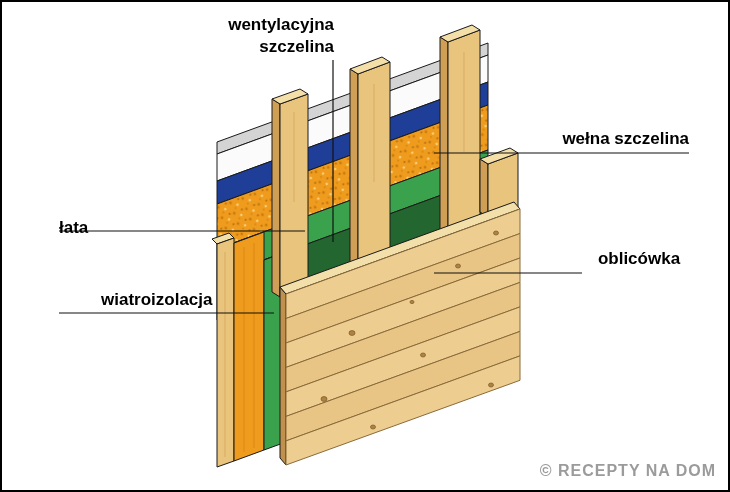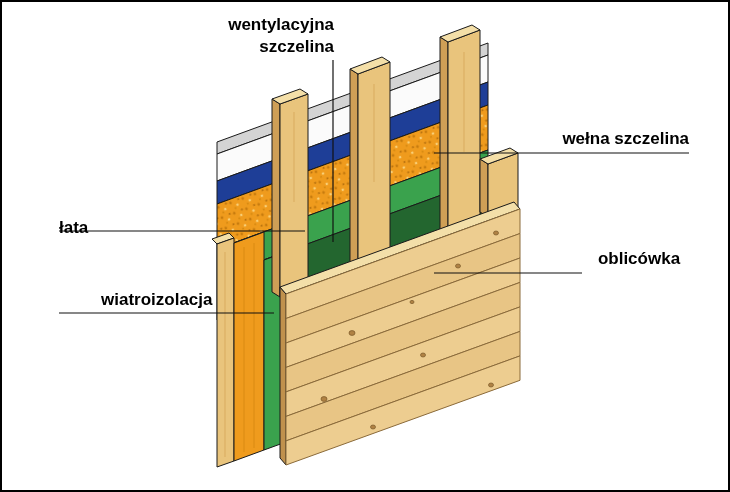--- a/index.html
+++ b/index.html
@@ -129,14 +129,15 @@
   <div class="label right" style="left:430px; top:126px; width:257px;">wełna szczelina</div>
 
   <div class="label" style="left:57px; top:215px;">łata</div>
 
   <div class="label" style="left:57px; top:287px;margin-left:42px;">wiatroizolacja</div>
 
   <div class="label center" style="left:580px; top:246px; width:114px;">
     <div>oblicówka</div>
   </div>
 
+  <div id="watermark">© RECEPTY NA DOM</div>
 
 </div>
 
 </body></html>

